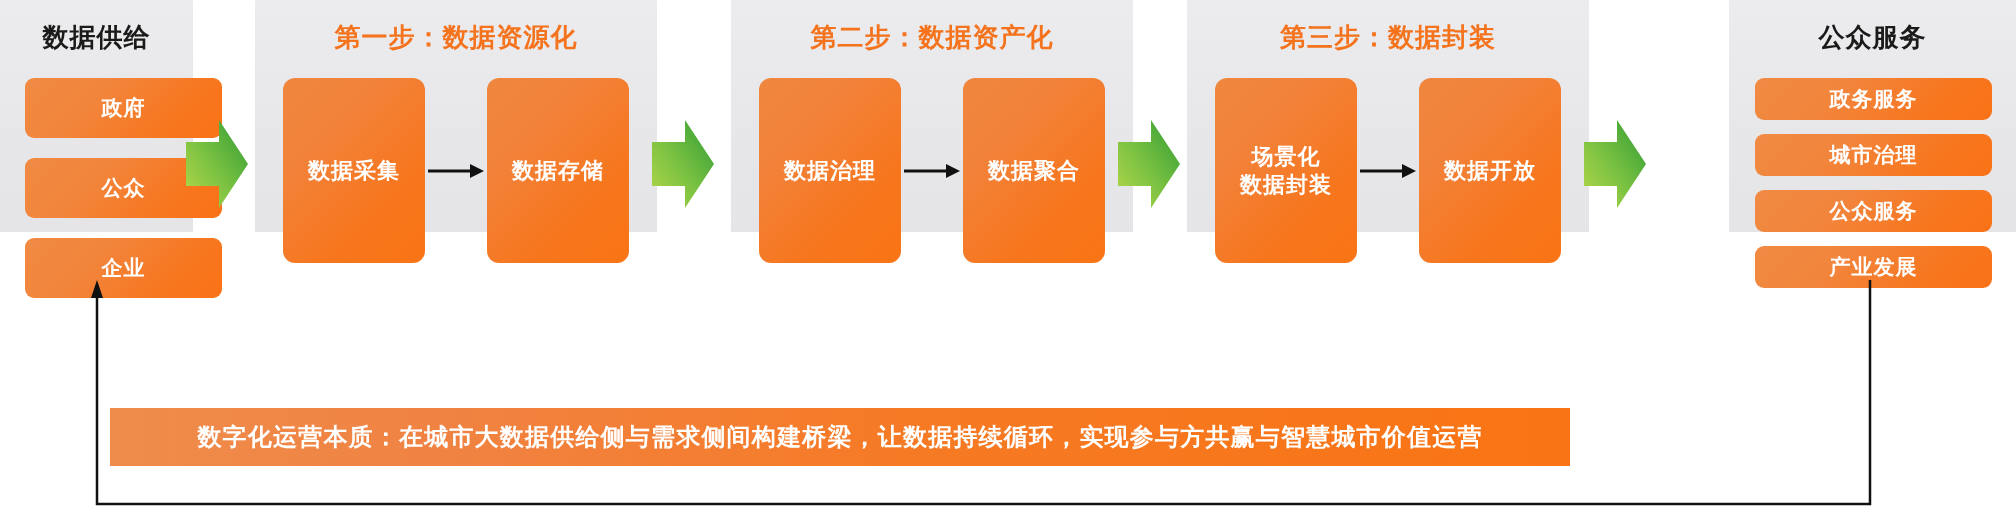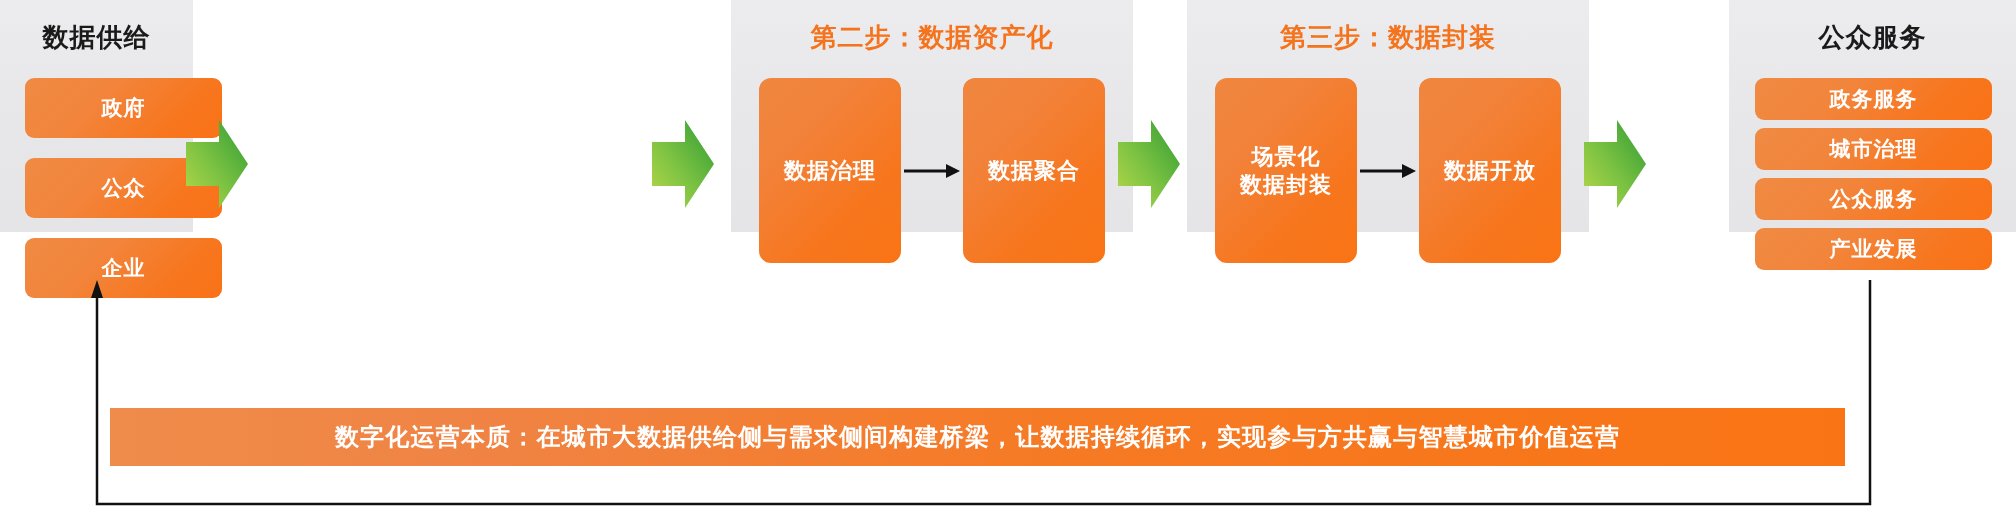--- a/index.html
+++ b/index.html
@@ -45,21 +45,21 @@
   
   .pill-stack {
     position: absolute;
     left: 25px;
     right: 31px;
     top: 78px;
     display: flex;
     flex-direction: column;
     gap: 20px;
   }
-  .pill-stack.four { gap: 8px; }
+  .pill-stack.four { gap: 14px; }
   .pill {
     border-radius: 9px;
     background: linear-gradient(135deg, #f08a43 0%, #f2853c 35%, #f7761e 75%, #fa7216 100%);
     color: #ffffff;
     font-size: 21px;
     font-weight: bold;
     letter-spacing: 1px;
     display: flex;
     align-items: center;
     justify-content: center;
@@ -116,21 +116,21 @@
     top: 276px;
     width: 2016px;
     height: 244px;
   }
 
   
   .banner {
     position: absolute;
     left: 110px;
     top: 408px;
-    width: 1735px;
+    width: 1460px;
     height: 58px;
     background: linear-gradient(90deg, #ef8c4b 0%, #f08343 22%, #f67a24 55%, #f97414 100%);
     color: #ffffff;
     font-size: 24px;
     font-weight: bold;
     letter-spacing: 1.2px;
     display: flex;
     align-items: center;
     justify-content: center;
     text-align: center;
@@ -164,20 +164,41 @@
         <linearGradient id="ga1" x1="0" y1="1" x2="1" y2="0">
           <stop offset="0%" stop-color="#b7d84a"></stop>
           <stop offset="45%" stop-color="#7cc242"></stop>
           <stop offset="100%" stop-color="#2e9b34"></stop>
         </linearGradient>
       </defs>
       <path d="M0,24 L33,24 L33,2 L62,46 L33,90 L33,68 L0,68 Z" fill="url(#ga1)"></path>
     </svg>
   </div>
 
+  <div class="panel" style="left:255px; width:402px;">
+    <div class="panel-title accent">第一步：数据资源化</div>
+    <div class="card-row">
+      <div class="card">
+        <div>
+          <span>数据采集</span>
+        </div>
+      </div>
+      <div class="card-arrow">
+        <svg width="56" height="18" viewBox="0 0 56 18">
+          <line x1="0" y1="9" x2="42" y2="9" stroke="#111111" stroke-width="3"></line>
+          <path d="M42,2 L56,9 L42,16 Z" fill="#111111"></path>
+        </svg>
+      </div>
+      <div class="card">
+        <div>
+          <span>数据存储</span>
+        </div>
+      </div>
+    </div>
+  </div>
 
   <div class="green-arrow" style="left:652px;">
     <svg viewBox="0 0 62 92" preserveAspectRatio="none">
       <defs>
         <linearGradient id="ga2" x1="0" y1="1" x2="1" y2="0">
           <stop offset="0%" stop-color="#b7d84a"></stop>
           <stop offset="45%" stop-color="#7cc242"></stop>
           <stop offset="100%" stop-color="#2e9b34"></stop>
         </linearGradient>
       </defs>

